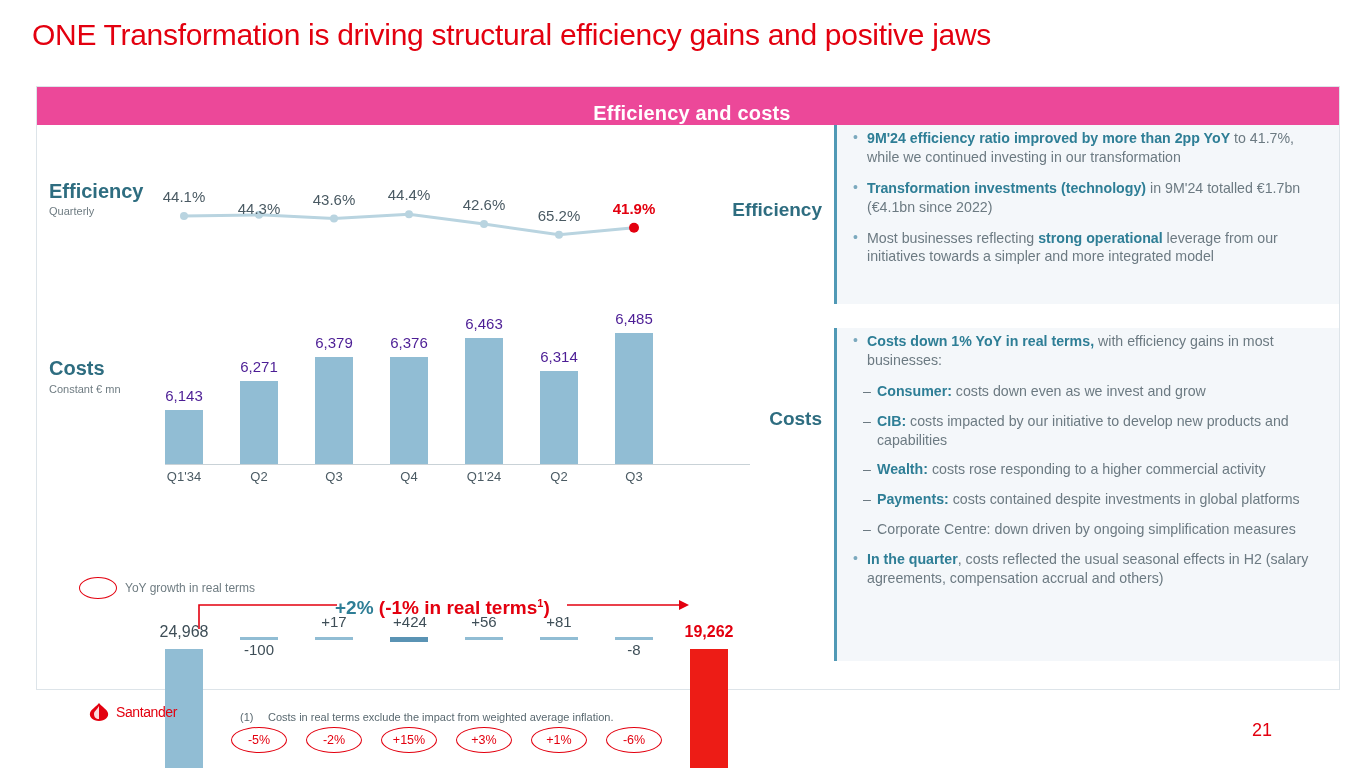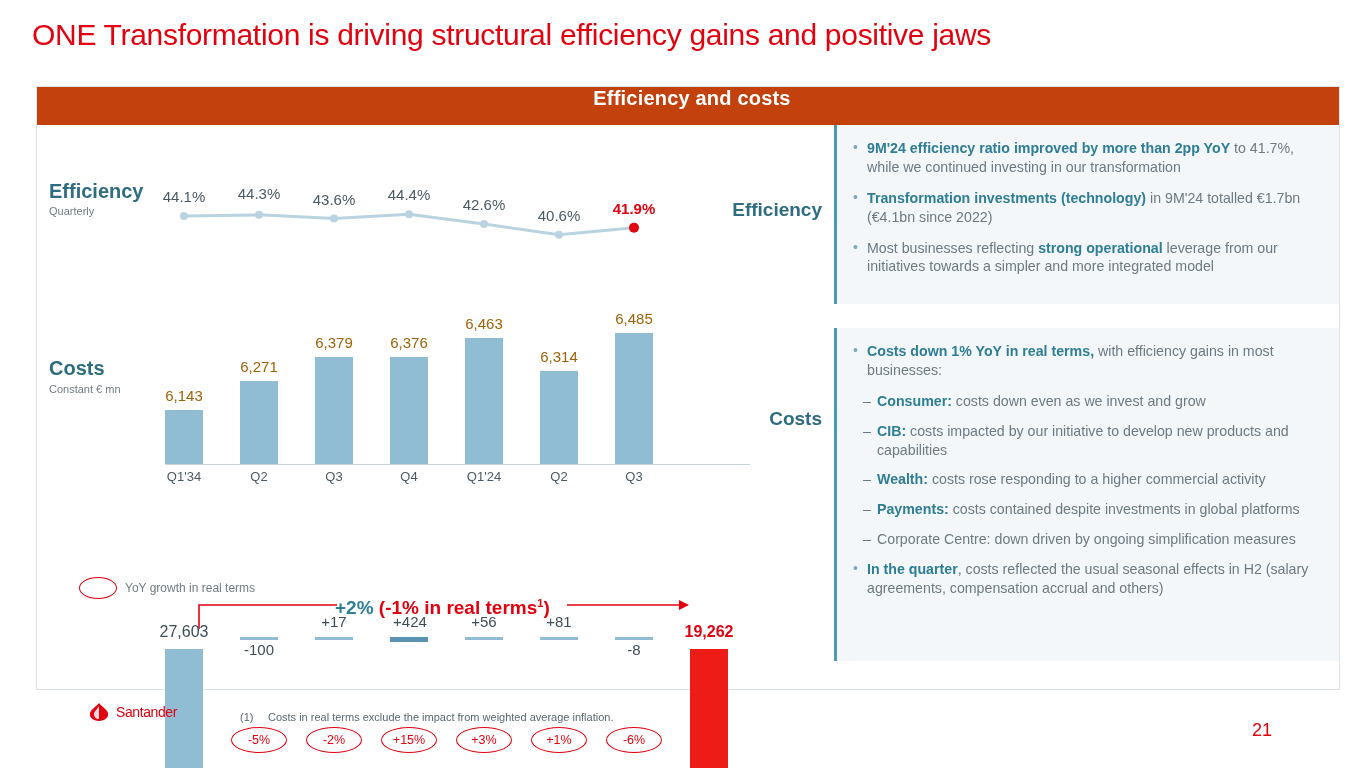--- a/index.html
+++ b/index.html
@@ -18,22 +18,22 @@
     letter-spacing: -0.3px; white-space: nowrap;
   }
 
   
   .card {
     position: absolute; left: 36px; top: 86px;
     width: 1304px; height: 604px;
     border: 1px solid #DDE4E9; background: #ffffff;
   }
   .card-header {
-    height: 38px; background: #c2410c;
-    display: flex; align-items: flex-start; justify-content: center; padding-left: 8px;
+    height: 38px; background: #ec4899;
+    display: flex; align-items: flex-end; justify-content: center; padding-left: 8px;
   }
   .card-header-title {
     color: #ffffff; font-size: 20px; font-weight: bold; letter-spacing: .2px;
   }
   .card-body { position: relative; height: 565px; }
 
   
   .charts { position: absolute; left: 0; top: 0; width: 755px; height: 565px; }
 
   .eff-label {
@@ -55,21 +55,21 @@
 
   
   .topchart { position: absolute; left: 110px; top: 50px; width: 620px; height: 290px; }
   .topchart .axis {
     position: absolute; left: 18px; bottom: 0; width: 585px; height: 1px; background: #C9D2D7;
   }
   .bar {
     position: absolute; bottom: 1px; width: 38px; background: #91BDD4;
   }
   .bar-value {
-    position: absolute; font-size: 15px; color: #a16207; text-align: center;
+    position: absolute; font-size: 15px; color: #4c1d95; text-align: center;
     width: 70px; transform: translateX(-16px);
   }
   .xtick {
     position: absolute; top: 294px; width: 80px; text-align: center;
     font-size: 13px; color: #4A5A63; transform: translateX(-21px);
   }
   .eff-pct {
     position: absolute; font-size: 15px; color: #4A5A63; text-align: center;
     width: 70px; transform: translateX(-16px);
   }
@@ -111,21 +111,21 @@
   .growth-note sup { font-size: 11px; }
 
   
   .rightcol { position: absolute; left: 755px; top: 0; width: 549px; height: 565px; }
   .side-label {
     position: absolute; color: #2E6D80; font-size: 19px; font-weight: bold;
     text-align: right; width: 90px;
   }
   .panel {
     position: absolute; background: #F4F7FA; border-left: 3px solid #5099B5;
-    padding: 14px 16px 12px 14px;
+    padding: 4px 16px 12px 14px;
   }
   .panel ul { list-style: none; }
   .panel li {
     position: relative; padding-left: 16px; margin-bottom: 12px;
     font-size: 14.2px; line-height: 1.33; color: #6C7A82;
   }
   .panel li.lvl1::before {
     content: "\2022"; position: absolute; left: 2px; top: -1px;
     color: #7BA9BE; font-size: 14px;
   }
@@ -195,46 +195,46 @@
               <div class="bar" style="left: 318px; height: 126.248px;"></div>
               <div class="bar-value" style="left: 318px; top: 139.752px;">6,463</div>
               <div class="xtick" style="left: 318px;">Q1'24</div>
               <div class="bar" style="left: 393px; height: 92.8364px;"></div>
               <div class="bar-value" style="left: 393px; top: 173.164px;">6,314</div>
               <div class="xtick" style="left: 393px;">Q2</div>
               <div class="bar" style="left: 468px; height: 131.182px;"></div>
               <div class="bar-value" style="left: 468px; top: 134.818px;">6,485</div>
               <div class="xtick" style="left: 468px;">Q3</div>
               <div class="eff-pct" style="left: 18px; top: 12.9231px;">44.1%</div>
-              <div class="eff-pct" style="left: 93px; top: 10px;">44.3%</div>
+              <div class="eff-pct" style="left: 93px; top: 25px;">44.3%</div>
               <div class="eff-pct" style="left: 168px; top: 15.6154px;">43.6%</div>
               <div class="eff-pct" style="left: 243px; top: 11.3077px;">44.4%</div>
               <div class="eff-pct" style="left: 318px; top: 21px;">42.6%</div>
-              <div class="eff-pct" style="left: 393px; top: 31.7692px;">40.6%</div>
+              <div class="eff-pct" style="left: 393px; top: 31.7692px;">65.2%</div>
               <div class="eff-pct hl" style="left: 468px; top: 24.7692px;">41.9%</div>
             </div>
         </div>
 
         <div class="legend-ellipse"></div>
         <div class="legend-text">YoY growth in real terms</div>
 
         <svg width="620" height="40" style="position:absolute;left:110px;top:468px;pointer-events:none">
           <path d="M52 36 L52 12 L190 12" stroke="#E3000F" stroke-width="1.6" fill="none"></path>
           <line x1="420" y1="12" x2="532" y2="12" stroke="#E3000F" stroke-width="1.6"></line>
           <path d="M532 7 L542 12 L532 17 Z" fill="#E3000F"></path>
         </svg>
         <div class="growth-note">
           <span class="teal">+2%</span><span>&nbsp;</span><span class="red">(-1% in real terms</span><sup class="red">1</sup><span class="red">)</span>
         </div>
 
         <div class="wf">
 
           <div id="wf-items">
               <div class="wf-bar wf-start" style="left: 18px; height: 124px; top: 54px;"></div>
-              <div class="wf-value start" style="left: 18px; top: 28px;">27,603</div>
+              <div class="wf-value start" style="left: 18px; top: 28px;">24,968</div>
               <div class="wf-bar wf-step" style="left: 93px; top: 42px;"></div>
               <div class="wf-value" style="left: 93px; top: 46px;">-100</div>
               <div class="bubble" style="left: 112px; top: 132px;">-5%</div>
               <div class="wf-bar wf-step" style="left: 168px; top: 42px;"></div>
               <div class="wf-value" style="left: 168px; top: 18px;">+17</div>
               <div class="bubble" style="left: 187px; top: 132px;">-2%</div>
               <div class="wf-bar wf-step thick" style="left: 243px; top: 42px;"></div>
               <div class="wf-value" style="left: 244px; top: 18px;">+424</div>
               <div class="bubble" style="left: 262px; top: 132px;">+15%</div>
               <div class="wf-bar wf-step" style="left: 318px; top: 42px;"></div>

